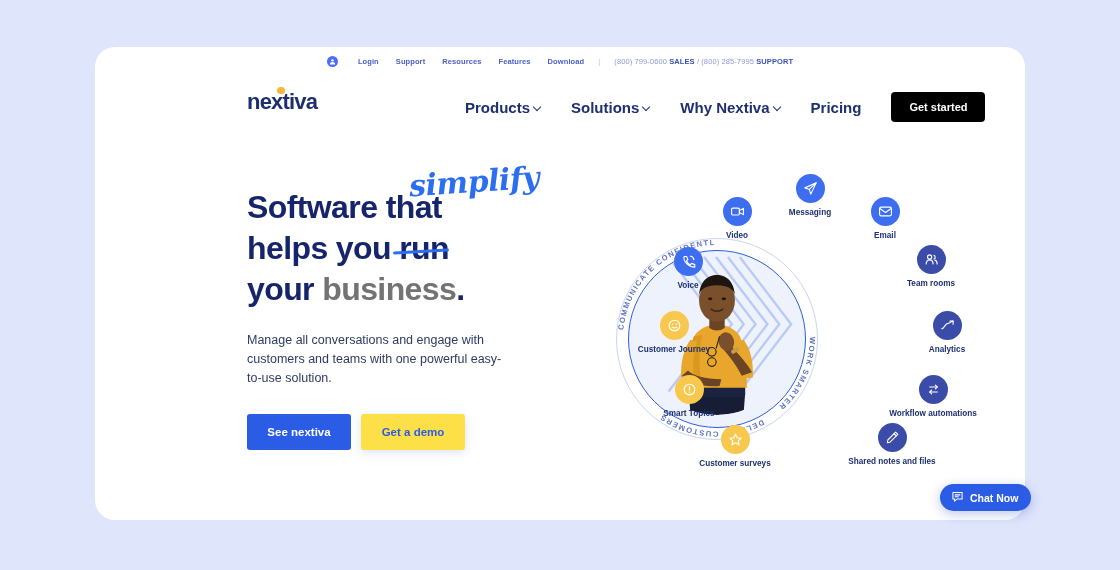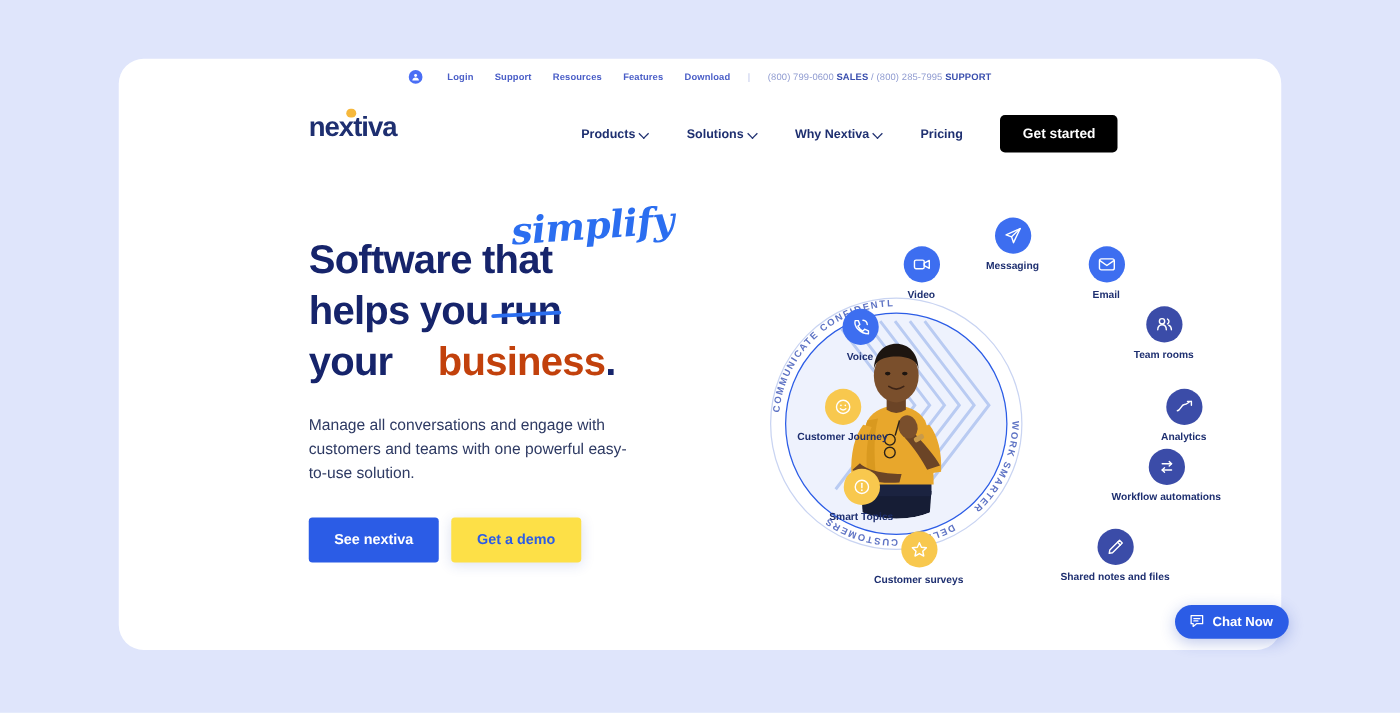--- a/index.html
+++ b/index.html
@@ -51,21 +51,21 @@
   }
   .logo .dot {
     position: absolute; left: 30px; top: -4.5px;
     width: 7.5px; height: 7.5px; border-radius: 50%; background: #f6b83c;
   }
   .navlinks {
     position: absolute; left: 370px; top: 17px;
     display: flex; align-items: center; gap: 0;
   }
   .navlink {
-    color: #1e2f70; font-size: 10px; font-weight: 700;
+    color: #1e2f70; font-size: 15px; font-weight: 700;
     margin-right: 30px; white-space: nowrap; cursor: pointer;
     display: flex; align-items: center; gap: 4px;
   }
   .chev { display: inline-block; width: 7px; height: 7px; position: relative; top: -1px; }
   .chev::after {
     content: ""; position: absolute; left: 0; top: 1px;
     width: 5px; height: 5px;
     border-right: 1.4px solid #1e2f70; border-bottom: 1.4px solid #1e2f70;
     transform: rotate(45deg);
   }
@@ -74,21 +74,21 @@
     border: none; border-radius: 4px; padding: 9px 18px; cursor: pointer;
     white-space: nowrap;
   }
 
   
   .hero-left { position: absolute; left: 152px; top: 140px; width: 290px; }
   .headline {
     font-size: 32px; line-height: 1.28; font-weight: 700;
     color: #16246b; letter-spacing: -0.6px; position: relative;
   }
-  .headline .blue { color: #c2410c; margin-left: 28px; }
+  .headline .blue { color: #737373; }
   .strike { position: relative; display: inline-block; }
   .strike-line {
     position: absolute; left: -6px; top: 55%; width: 112%; height: 2.5px;
     background: #2b6ef0; transform: rotate(-3deg); border-radius: 2px;
   }
   .simplify {
     position: absolute; left: 162px; top: -24px;
     font-family: "DejaVu Serif", serif;
     font-style: italic; font-weight: 700;
     font-size: 30px; color: #2b6ef0;
@@ -373,21 +373,21 @@
     <div class="node" style="left:351px; top:186px;">
       <div class="bubble b-indigo">
         <svg viewBox="0 0 24 24">
               <path class="ic-w" d="M3 17 C7 17 8 9 12 9 C16 9 17 5 21 5"></path>
               <path class="ic-w" d="M16 5 L21 5 L21 10"></path>
             </svg>
       </div>
       <div class="lbl">Analytics</div>
     </div>
 
-    <div class="node" style="left:337px; top:234px;">
+    <div class="node" style="left:337px; top:250px;">
       <div class="bubble b-indigo">
         <svg viewBox="0 0 24 24">
               <path class="ic-w" d="M6 8 L18 8"></path>
               <path class="ic-w" d="M15 5 L18 8 L15 11"></path>
               <path class="ic-w" d="M18 16 L6 16"></path>
               <path class="ic-w" d="M9 13 L6 16 L9 19"></path>
             </svg>
       </div>
       <div class="lbl">Workflow automations</div>
     </div>

